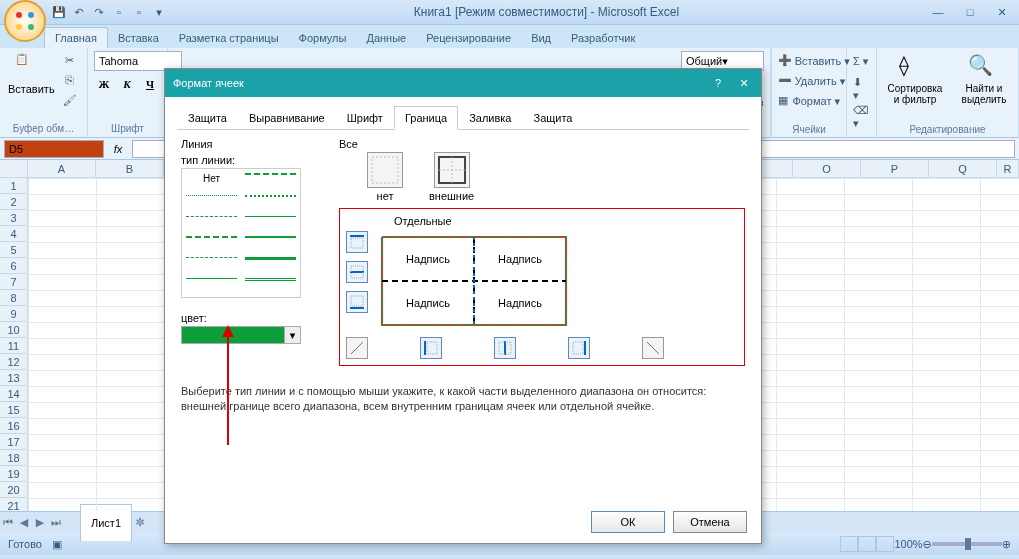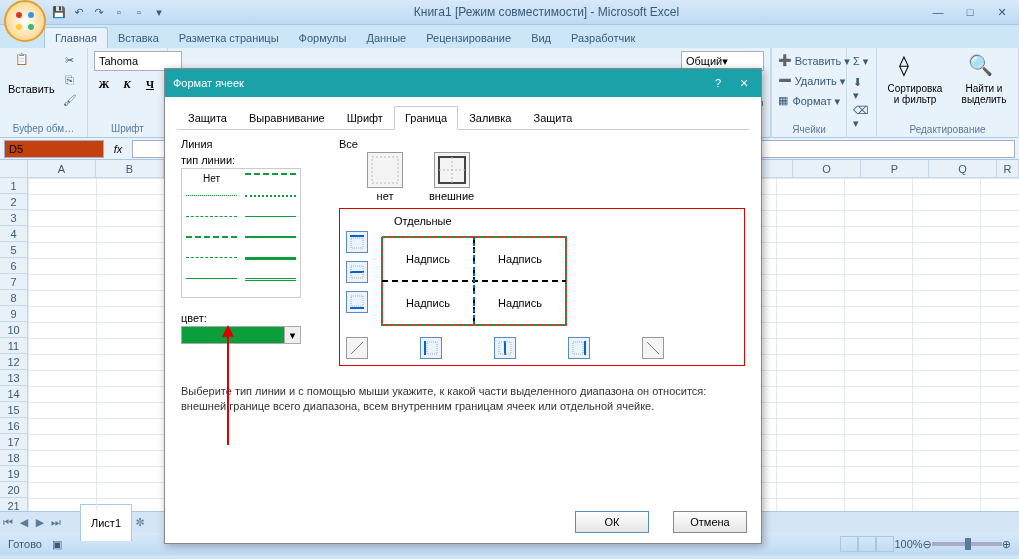--- a/index.html
+++ b/index.html
@@ -77,21 +77,21 @@
 .preset-ico { width:36px; height:36px; border:1px solid #999; margin-bottom:2px; background:#f4f4f4; position:relative; }
 .highlight-box { border:1.5px solid #d00; padding:6px; margin-top:4px; }
 .separate-label { font-size:11px; margin-bottom:4px;margin-left:48px; }
 .preview-wrap { display:flex; align-items:flex-start; gap:6px; }
 .side-btns { display:flex; flex-direction:column; gap:8px; }
 .bdr-btn { width:22px; height:22px; border:1px solid #5a8ac0; background:#eaf2fb; cursor:pointer; display:flex; align-items:center; justify-content:center; }
 .preview-box { width:200px; height:100px; position:relative; background:#fff; }
 .bottom-btns { display:flex; gap:52px; margin-top:6px; margin-left:0; }
 
 .help-text { font-size:11px; color:#333; padding:10px 16px; line-height:1.4; }
-.dlg-buttons { position:absolute; bottom:10px; right:14px; display:flex; gap:24px; }
+.dlg-buttons { position:absolute; bottom:10px; right:14px; display:flex; gap:8px; }
 .dlg-btn { width:74px; height:22px; border:1px solid #888; background:linear-gradient(#fefefe,#e6e6e6); cursor:pointer; font-size:11px; }
 .dlg-btn.primary { border:1px solid #5a8ac0; }
 
 .red-arrow { position:absolute; left:218px; top:325px; width:20px; height:130px; z-index:25; pointer-events:none; }
 
 .num-combo { height:20px; border:1px solid #aac; background:#fff; padding:1px 4px; display:flex; align-items:center; cursor:pointer; font-size:11px; }
 </style>
 </head>
 <body>
 

